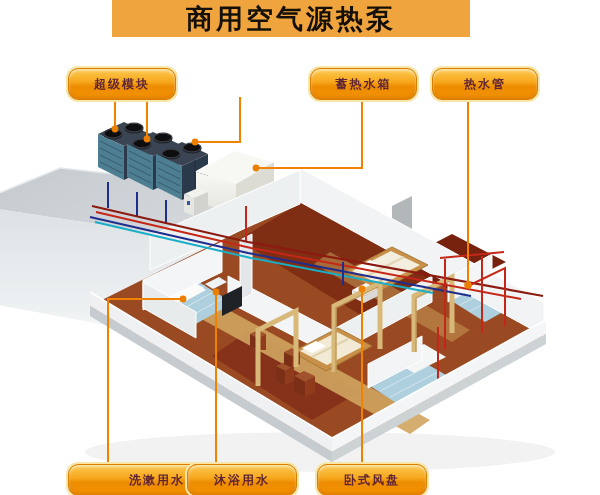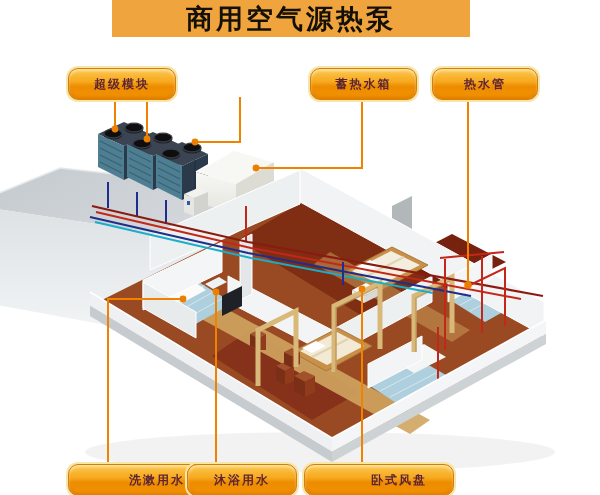--- a/index.html
+++ b/index.html
@@ -25,21 +25,21 @@
     display:flex;align-items:center;justify-content:center;
     color:#5E2433;font-weight:bold;font-size:12px;letter-spacing:2px;
     white-space:nowrap;
   }
   .c-t1{left:68px;top:68px;width:106px;}
   .c-t2{left:188px;top:68px;width:109px;}
   .c-t3{left:310px;top:68px;width:105px;}
   .c-t4{left:432px;top:68px;width:104px;}
   .c-b1{left:68px;top:464px;width:106px;padding-left:35px;}
   .c-b2{left:187px;top:464px;width:108px;}
-  .c-b3{left:304px;top:464px;width:108px;padding-left:40px;}
+  .c-b3{left:317px;top:464px;width:108px;}
 </style>
 </head>
 <body>
 
 <div id="stage">
 
   <svg class="scene-svg" width="600" height="495" viewBox="0 0 600 495">
     <defs>
       <linearGradient id="roofFront" x1="0" y1="0" x2="0" y2="1">
         <stop offset="0" stop-color="#DDE1E4"></stop>

